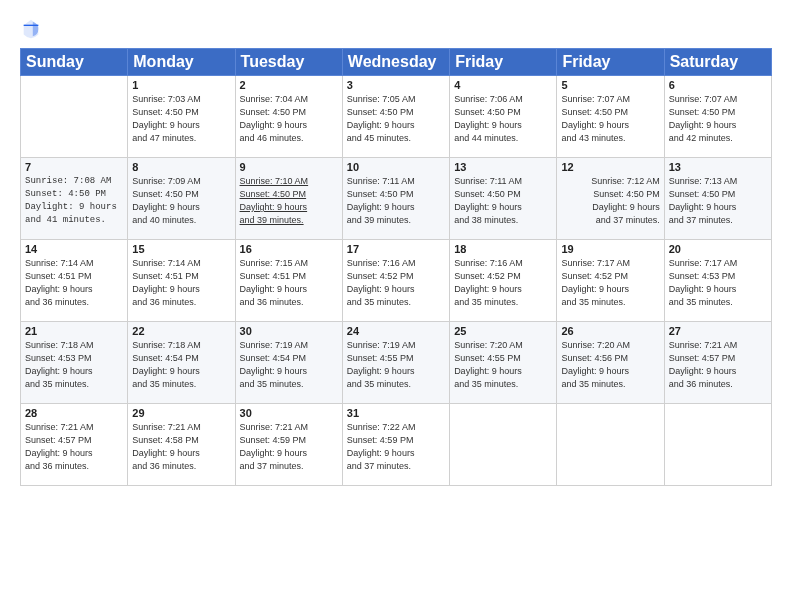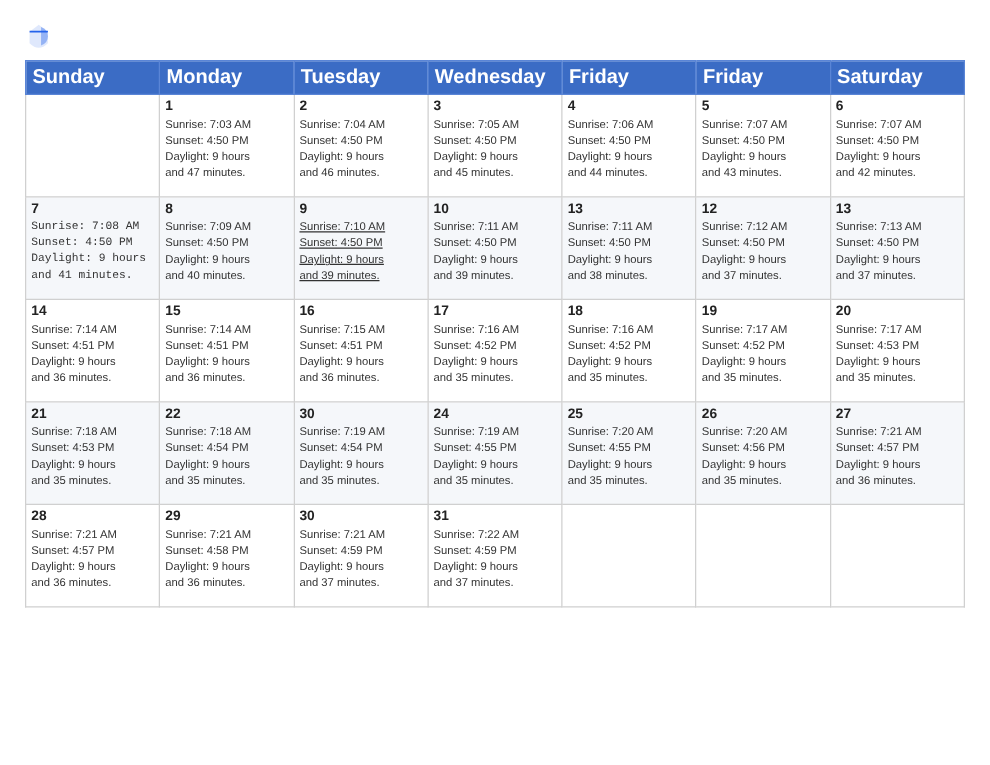--- a/index.html
+++ b/index.html
@@ -201,21 +201,21 @@
           </td>
           <td>
             <span class="day-num">13</span>
             <div class="cell-info" style="white-space: pre-line;">Sunrise: 7:11 AM
 Sunset: 4:50 PM
 Daylight: 9 hours
 and 38 minutes.</div>
           </td>
           <td>
             <span class="day-num">12</span>
-            <div class="cell-info" style="white-space: pre-line;">Sunrise: 7:12 AM
+            <div class="cell-info" style="white-space: pre-line; text-align: right;">Sunrise: 7:12 AM
 Sunset: 4:50 PM
 Daylight: 9 hours
 and 37 minutes.</div>
           </td>
           <td>
             <span class="day-num">13</span>
             <div class="cell-info" style="white-space: pre-line;">Sunrise: 7:13 AM
 Sunset: 4:50 PM
 Daylight: 9 hours
 and 37 minutes.</div>

